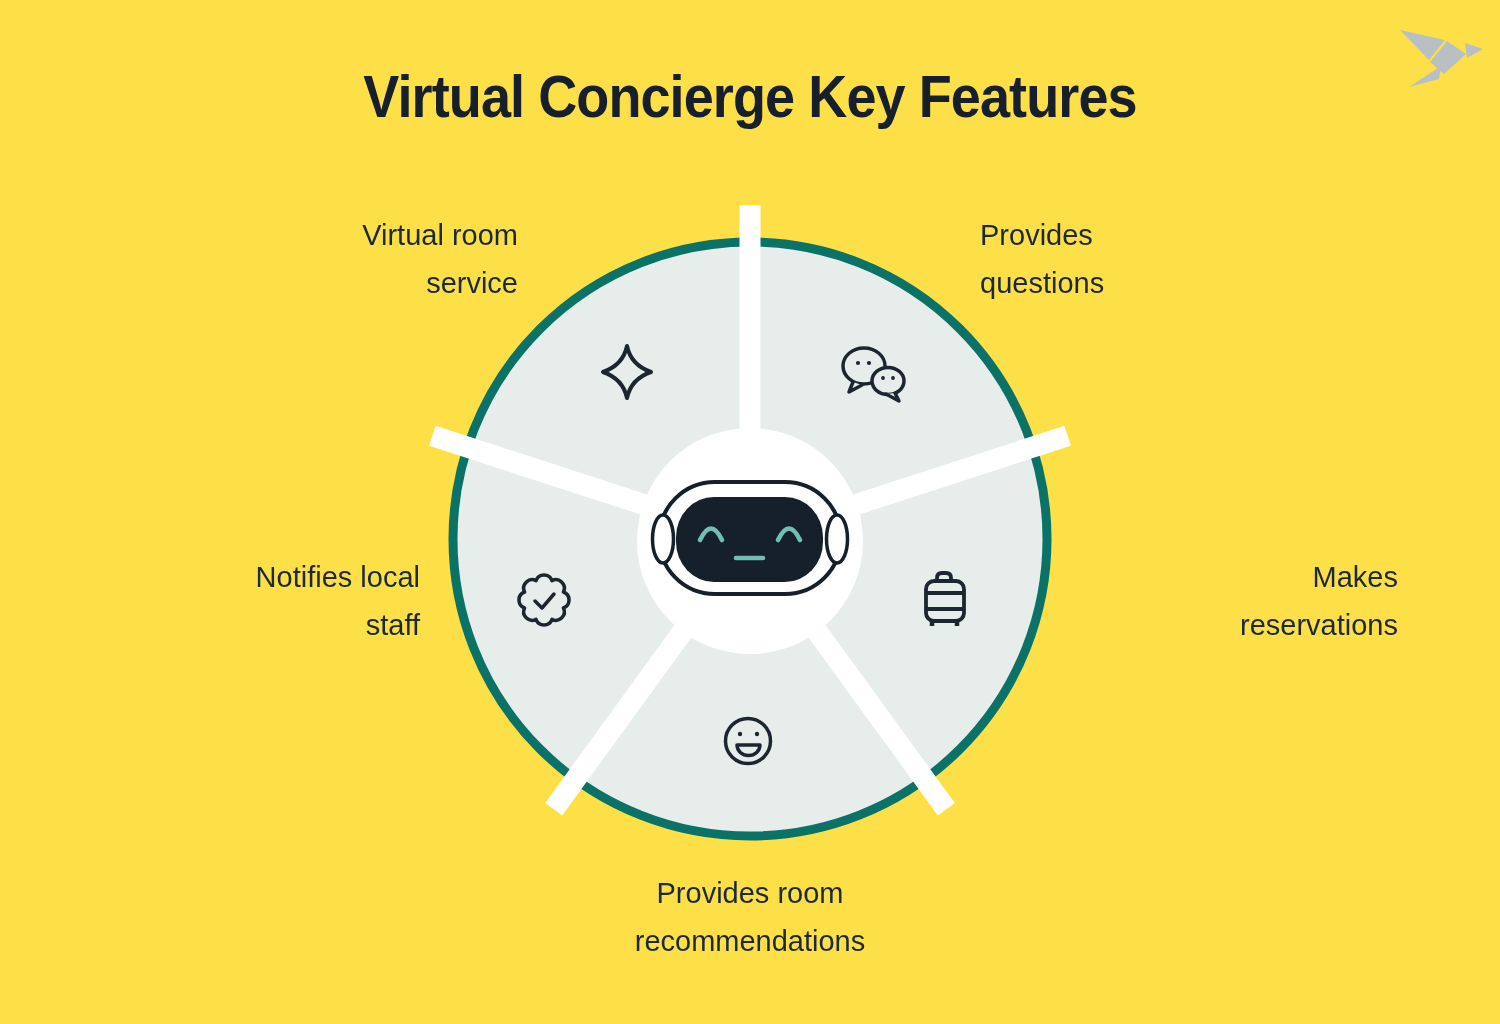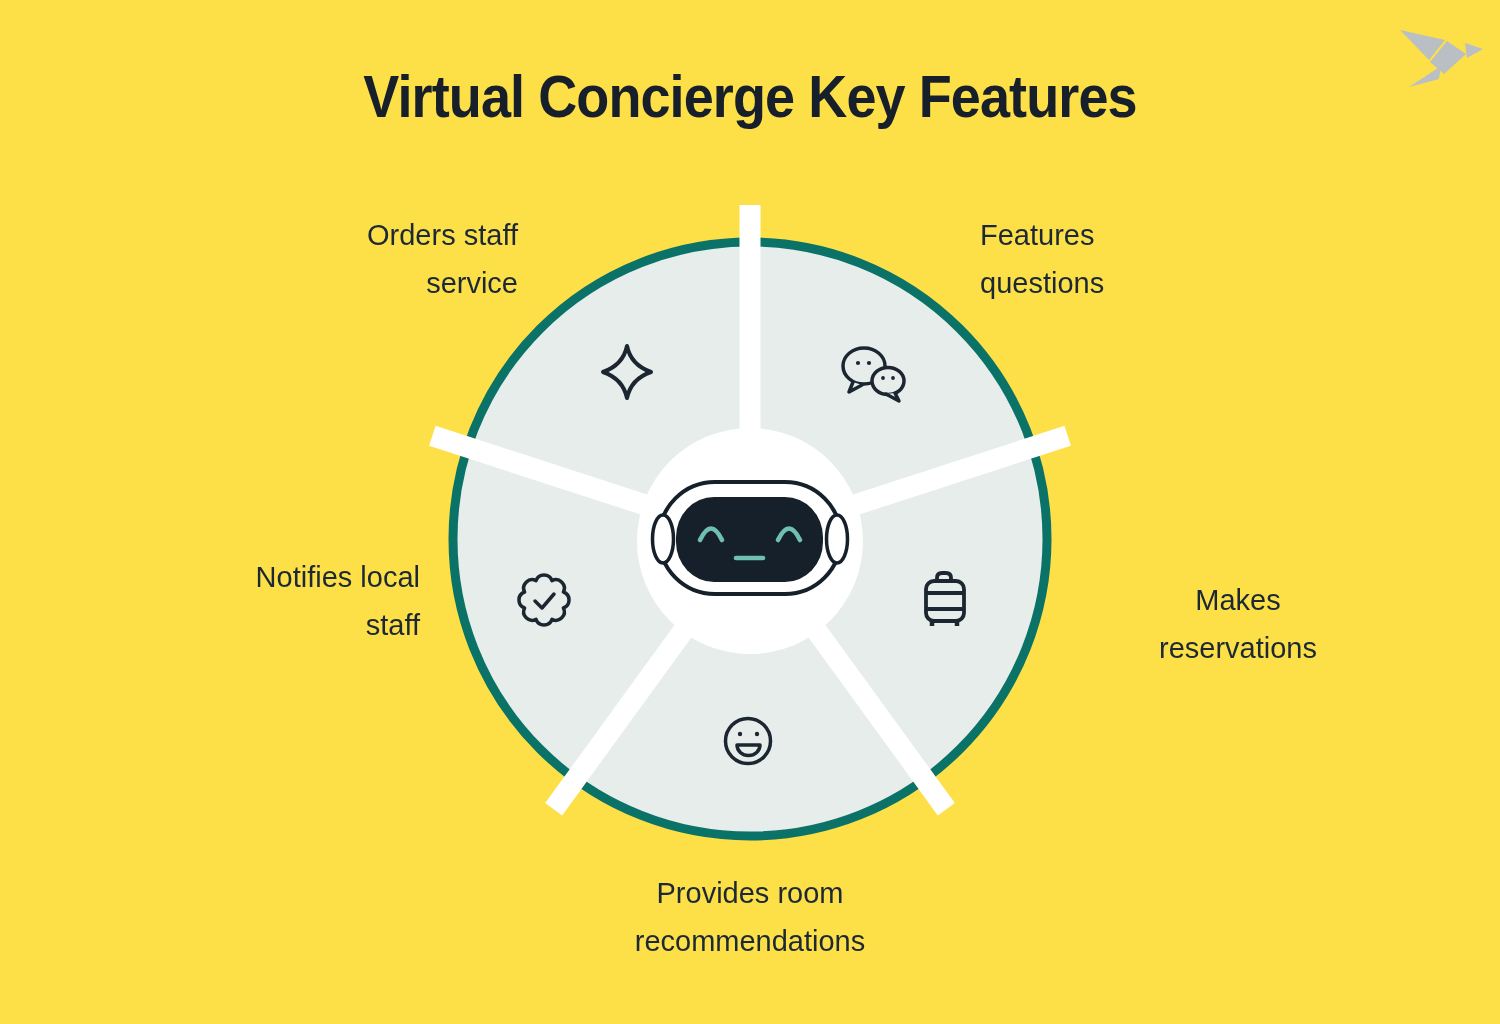--- a/index.html
+++ b/index.html
@@ -27,21 +27,21 @@
   .seg-label{
     position:absolute;
     font-size:29px;
     line-height:48px;
     color:#1c2935;
     white-space:pre-line;
   }
   .lbl-orders{right:982px;top:211px;text-align:right;width:300px;}
   .lbl-answers{left:980px;top:211px;text-align:left;width:320px;}
   .lbl-notifies{right:1080px;top:553px;text-align:right;width:300px;}
-  .lbl-makes{left:1078px;top:576px;text-align:center;width:320px;}
+  .lbl-makes{left:1078px;top:553px;text-align:right;width:320px;}
   .lbl-provides{left:450px;top:869px;width:600px;text-align:center;}
 </style>
 </head>
 <body>
 
 <div class="canvas">
 
   <div class="page-title">Virtual Concierge Key Features</div>
 
   <svg class="logo" viewBox="0 0 100 75" aria-hidden="true">
@@ -127,23 +127,23 @@
       <rect x="676" y="497" width="147" height="85" rx="38" ry="40" fill="#15202b"></rect>
 
       <g fill="none" stroke="#6fc0b3" stroke-width="4.6" stroke-linecap="round">
         <path d="M700,540 Q711,517 722,540"></path>
         <path d="M778,540 Q789,517 800,540"></path>
         <line x1="736" y1="558" x2="763" y2="558"></line>
       </g>
     </g>
   </svg>
 
-  <div class="seg-label lbl-orders">Orders staff
+  <div class="seg-label lbl-orders">Virtual room
 service</div>
-  <div class="seg-label lbl-answers">Features
+  <div class="seg-label lbl-answers">Provides
 questions</div>
   <div class="seg-label lbl-makes">Makes
 reservations</div>
   <div class="seg-label lbl-provides">Provides room
 recommendations</div>
   <div class="seg-label lbl-notifies">Notifies local
 staff</div>
 
 </div>
 

